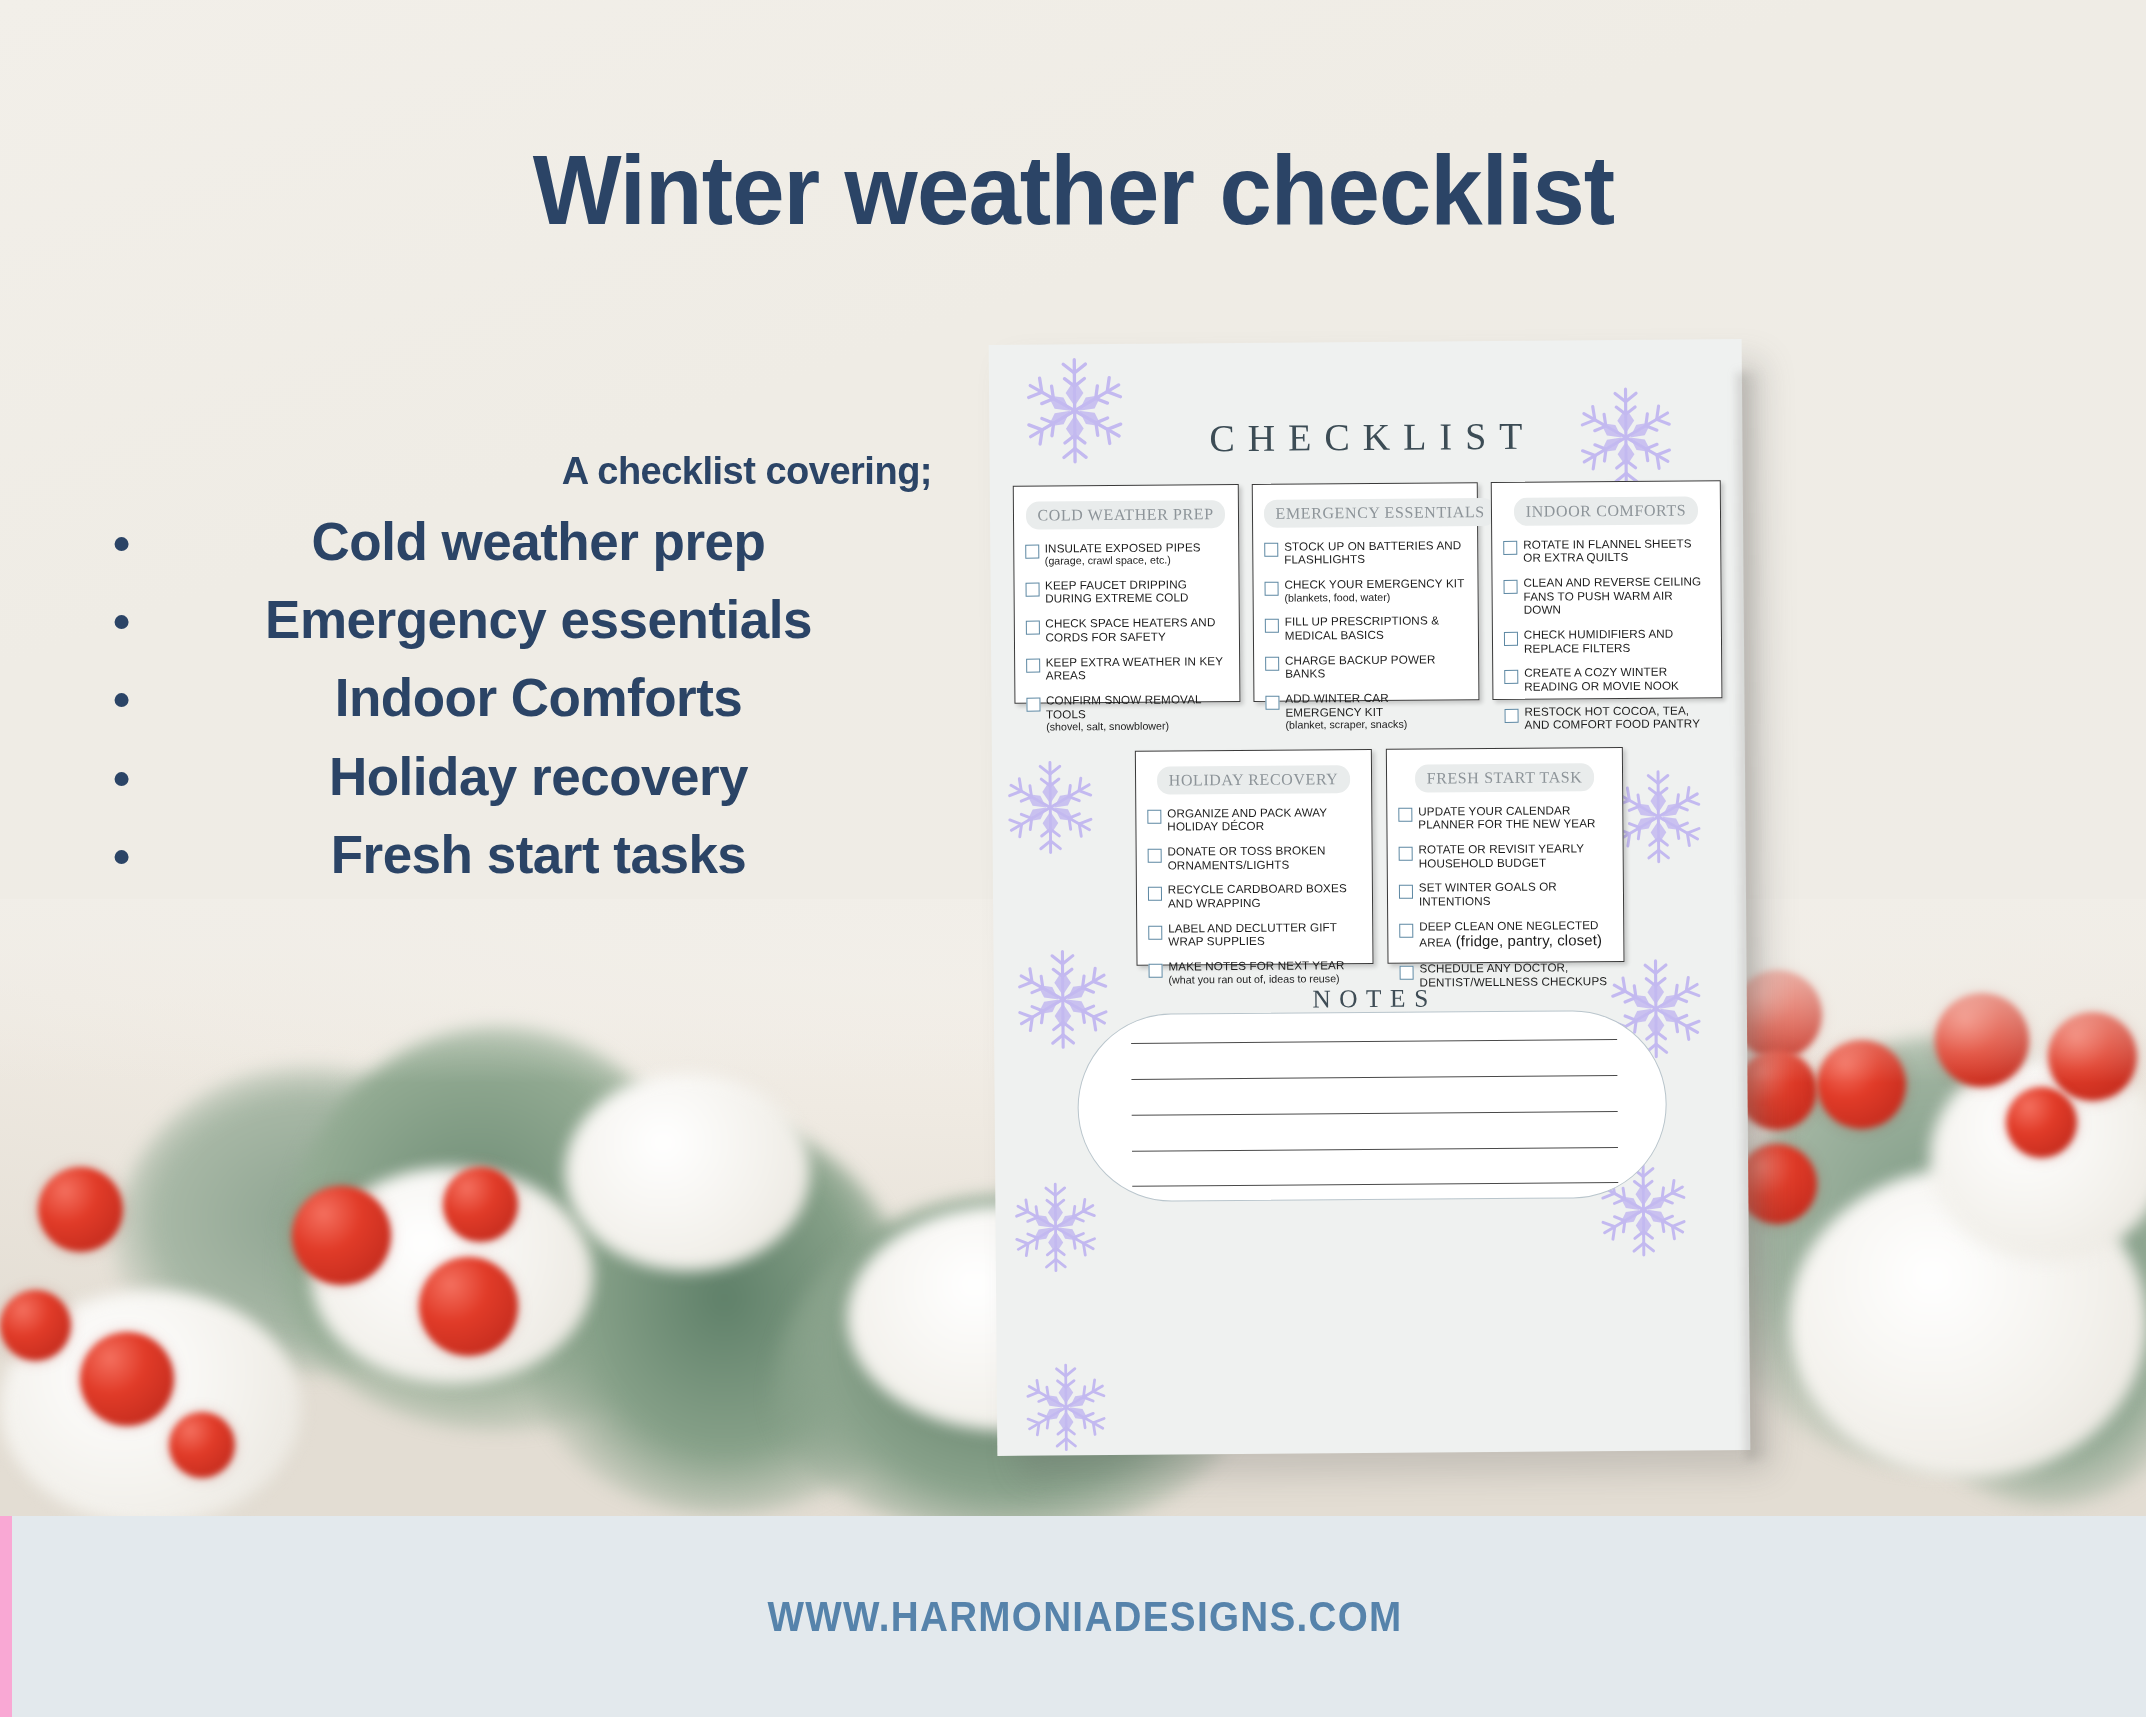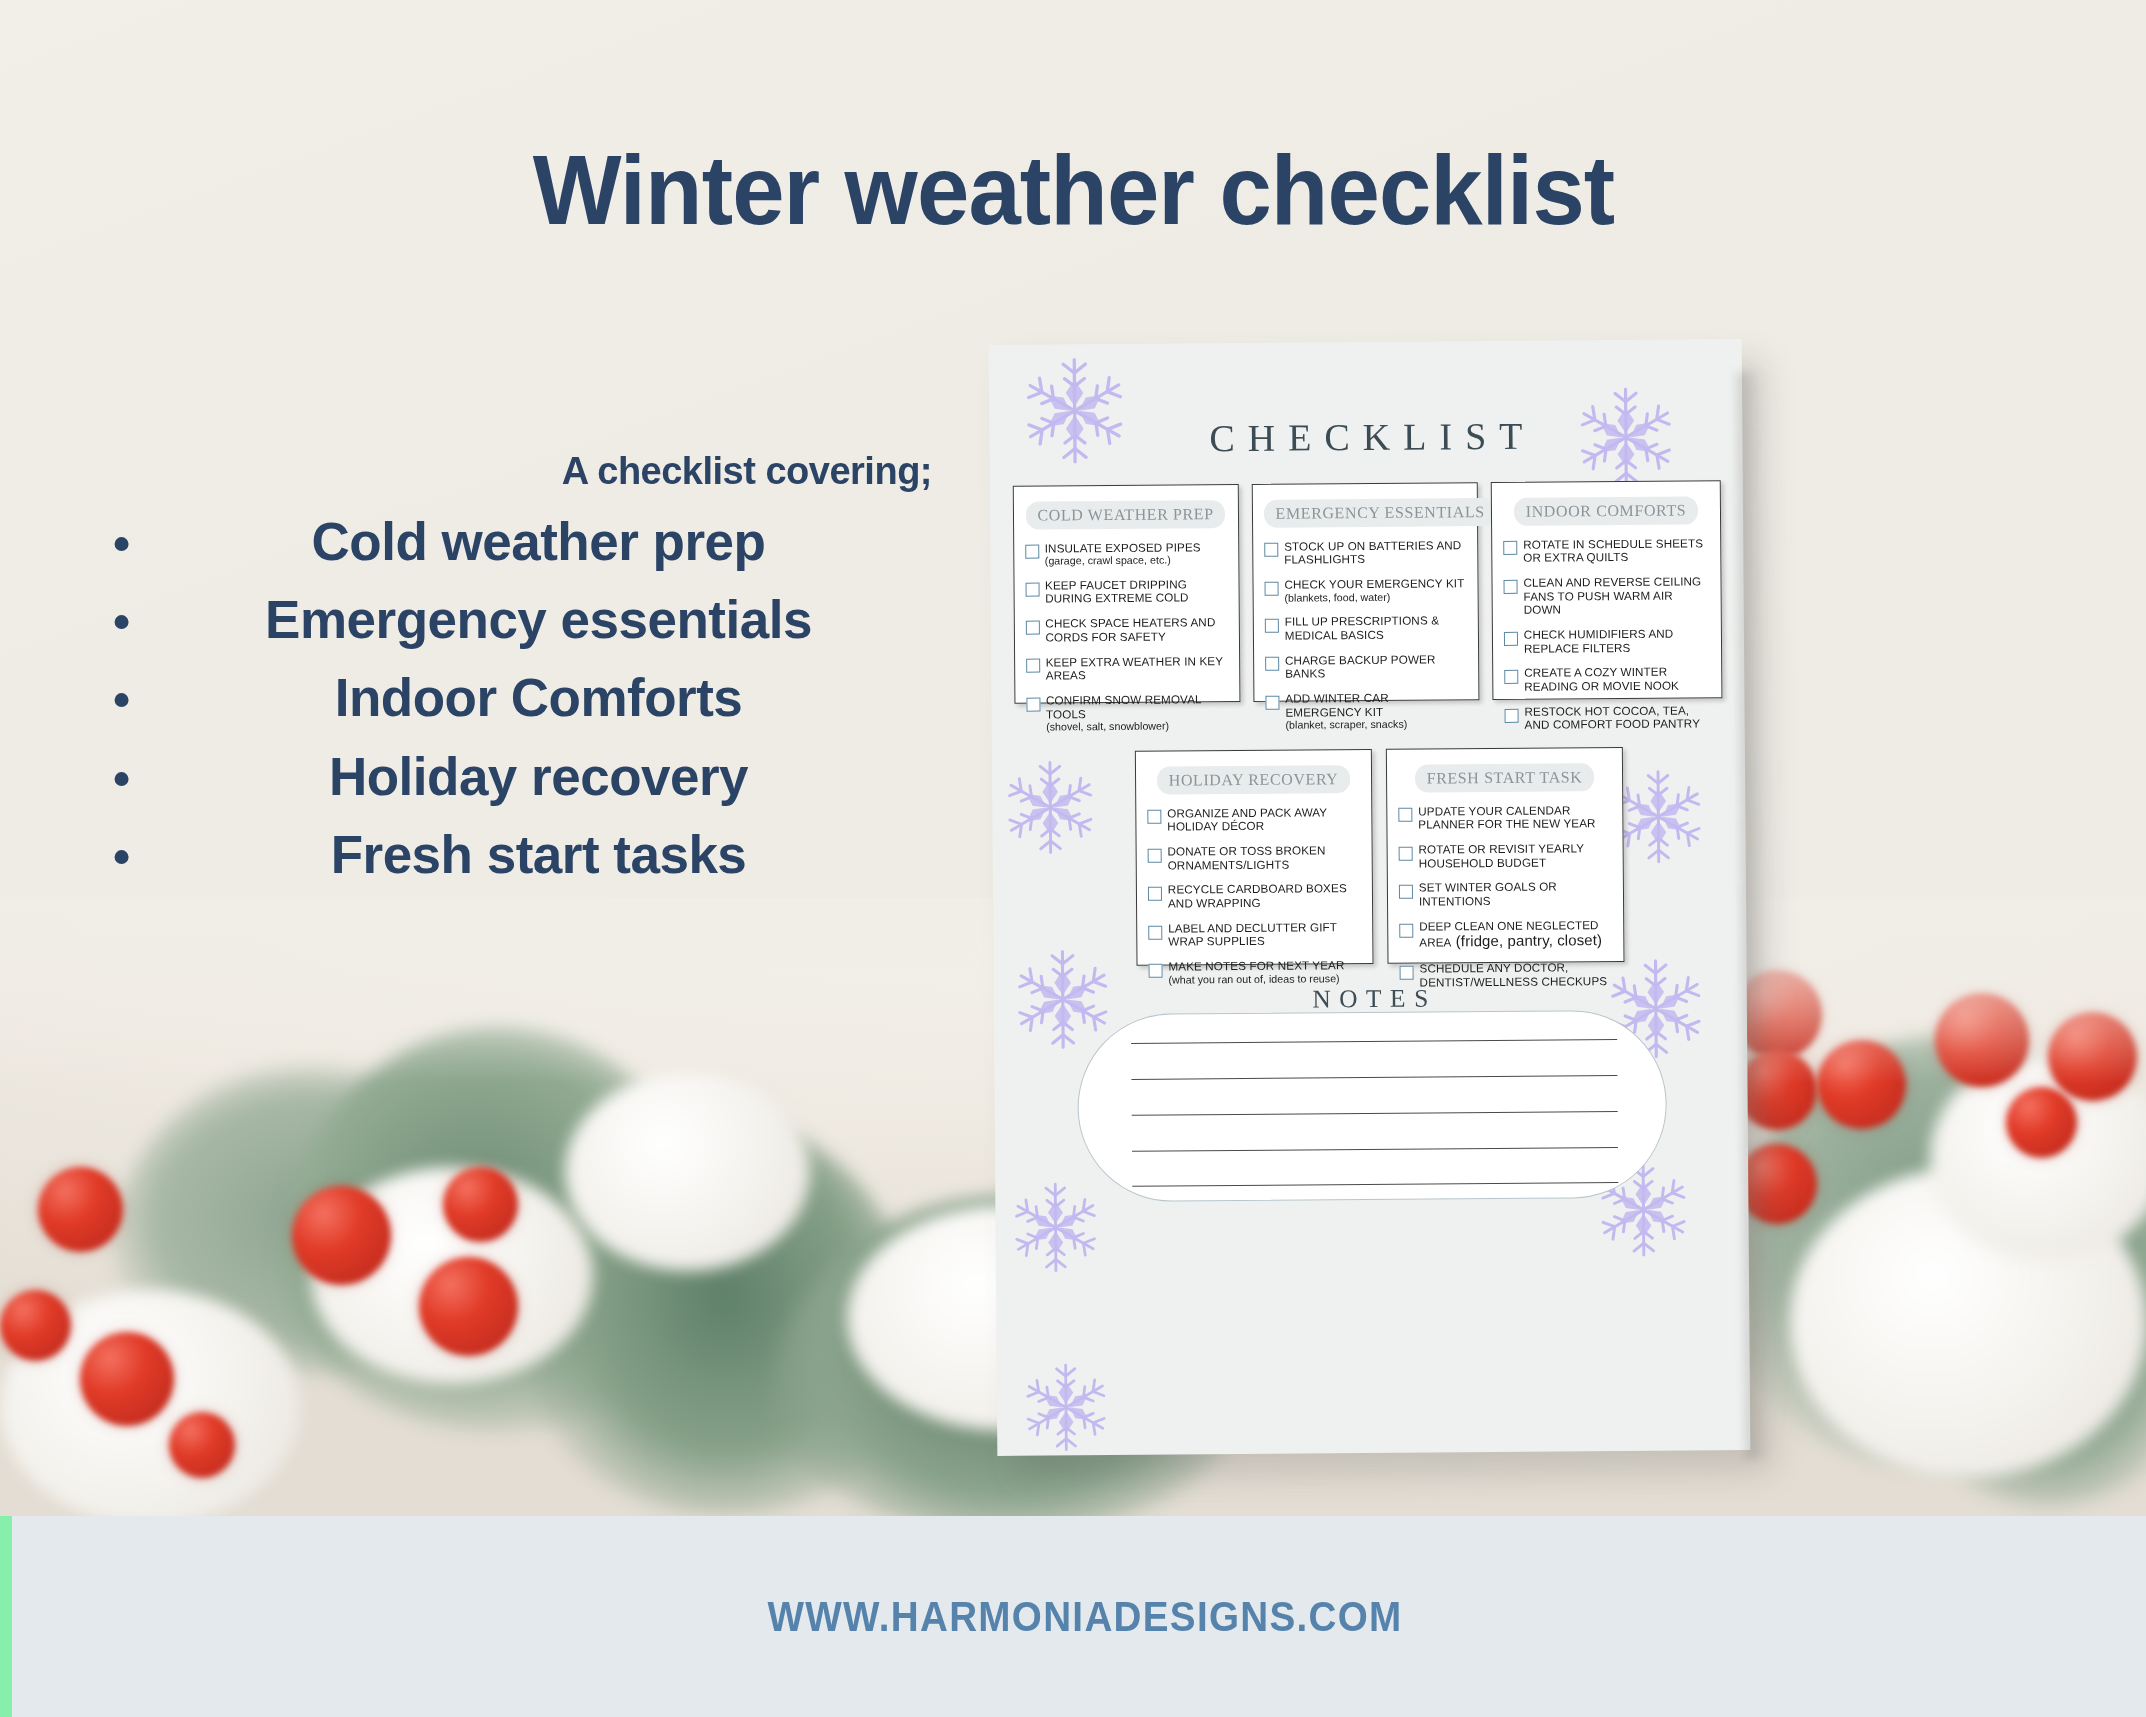--- a/index.html
+++ b/index.html
@@ -10,21 +10,21 @@
     overflow: hidden;
     position: relative;
   }
 
   
   #stage {
     position: relative;
     width: 2147px;
     height: 1718px;
     overflow: hidden;
-    background: #86efac;
+    background: #f9a8d4;
   }
 
   
   .photo-band {
     position: absolute;
     left: 0; top: 885px;
     width: 2147px; height: 631px;
     overflow: hidden;
   }
   .photo-band .sky {
@@ -618,21 +618,21 @@
       </div>
     </div>
 
     <div class="card" id="card-indoor">
       <div class="card-title-wrap">
         <span class="card-title">INDOOR COMFORTS</span>
       </div>
       <div class="items">
         <div class="item">
             <span class="cb"></span>
-            <span class="item-text"><span>ROTATE IN SCHEDULE SHEETS OR EXTRA QUILTS</span></span>
+            <span class="item-text"><span>ROTATE IN FLANNEL SHEETS OR EXTRA QUILTS</span></span>
           </div>
         <div class="item">
             <span class="cb"></span>
             <span class="item-text"><span>CLEAN AND REVERSE CEILING FANS TO PUSH WARM AIR DOWN</span></span>
           </div>
         <div class="item">
             <span class="cb"></span>
             <span class="item-text"><span>CHECK HUMIDIFIERS AND REPLACE FILTERS</span></span>
           </div>
         <div class="item">

